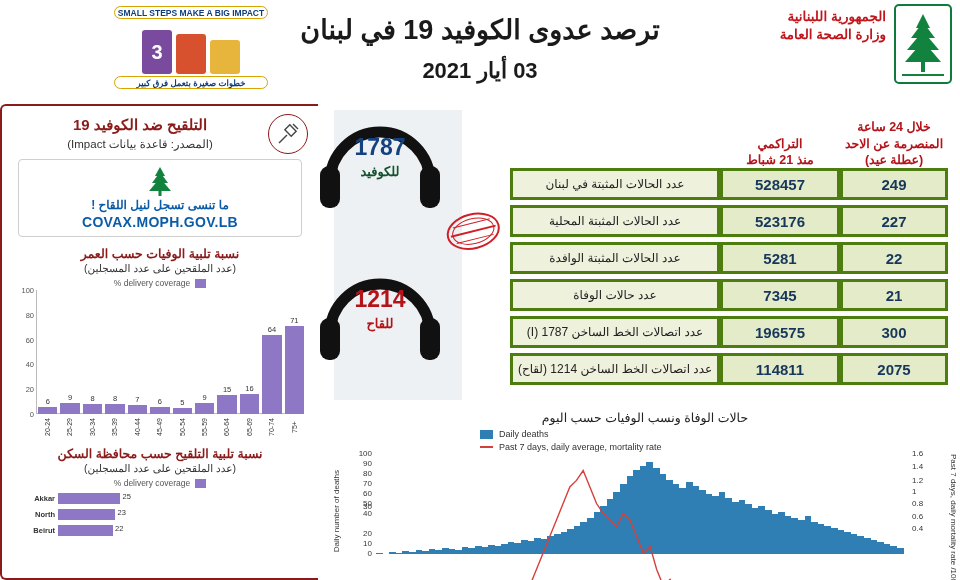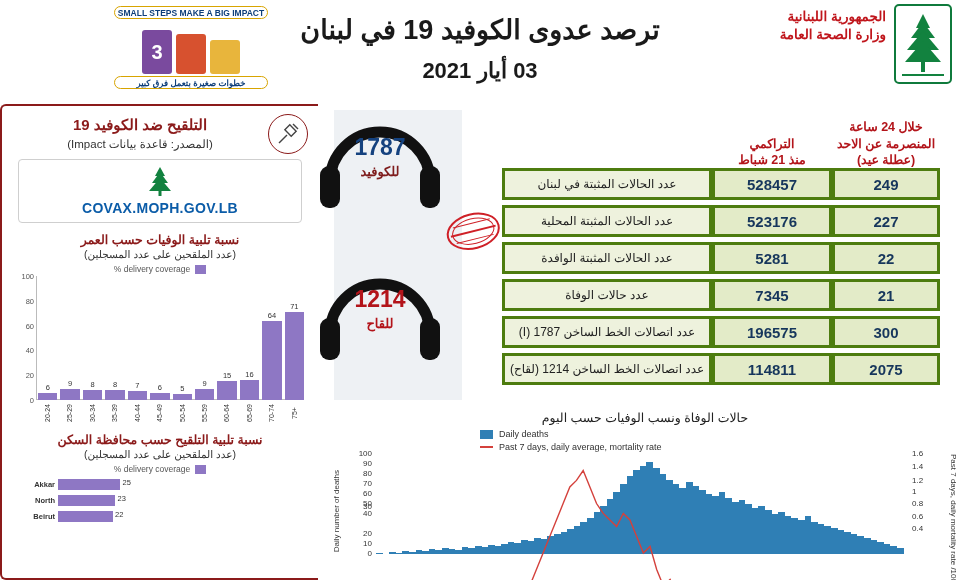--- a/index.html
+++ b/index.html
@@ -126,31 +126,31 @@
   
   .center-panel {
     position: absolute; top: 110px; left: 334px; width: 128px; height: 290px;
     background: #eef1f4;
   }
   .hl { position: relative; width: 164px; height: 118px; }
   .hl-svg { position: absolute; top: 0; left: 0; }
   .hl-num { position: absolute; width: 164px; text-align: center; font-size: 23px; font-weight: bold; }
   .hl-lab { position: absolute; width: 164px; text-align: center; font-size: 13px; font-weight: bold; direction: rtl; }
   .hl1 .hl-num { top: 24px; color: #15427f; }
-  .hl1 .hl-lab { top: 54px; color: #7f1d1d; }
+  .hl1 .hl-lab { top: 54px; color: #14532d; }
   .hl2 .hl-num { top: 24px; color: #b3141a; }
   .hl2 .hl-lab { top: 54px; color: #b3141a; }
   .stamp {
     position: absolute; top: 98px; left: 112px; width: 56px; height: 44px;
     transform: rotate(-14deg);
   }
 
   
   .table-wrap {
-    position: absolute; top: 106px; right: 20px; width: 438px;
+    position: absolute; top: 106px; right: 12px; width: 438px;
   }
   .tbl-head { display: flex; direction: rtl; align-items: flex-end; height: 62px; }
   .th-cell { text-align: center; font-size: 12.5px; font-weight: bold; color: #b3141a; line-height: 1.3; }
   .th-24 { width: 108px; }
   .th-cum { width: 120px; color: #b3141a; }
   .th-pad { width: 210px; }
   .tbl-row { display: flex; direction: rtl; margin-bottom: 5px; align-items: stretch; }
   .cell {
     border: 3px solid #4d7c0f;
     display: flex; align-items: center; justify-content: center;
@@ -247,20 +247,21 @@
     <div class="vb-cedar">
       <svg width="30" height="32" viewBox="0 0 30 32">
         <g fill="#12823f">
           <polygon points="15,2 20,11 10,11"></polygon>
           <polygon points="15,7 23,18 7,18"></polygon>
           <polygon points="15,13 26,26 4,26"></polygon>
           <rect x="13.5" y="24" width="3" height="7"></rect>
         </g>
       </svg>
     </div>
+    <div class="vb-l1">ما تنسى تسجل لنيل اللقاح !</div>
     <div class="vb-l2">COVAX.MOPH.GOV.LB</div>
   </div>
 
   <div class="chart-head">
     <div class="t">نسبة تلبية الوفيات حسب العمر</div>
     <div class="s">(عدد الملقحين على عدد المسجلين)</div>
   </div>
   <div class="legend-row">
     <span class="legend-sw"></span>
     <span class="legend-tx">% delivery coverage</span>

